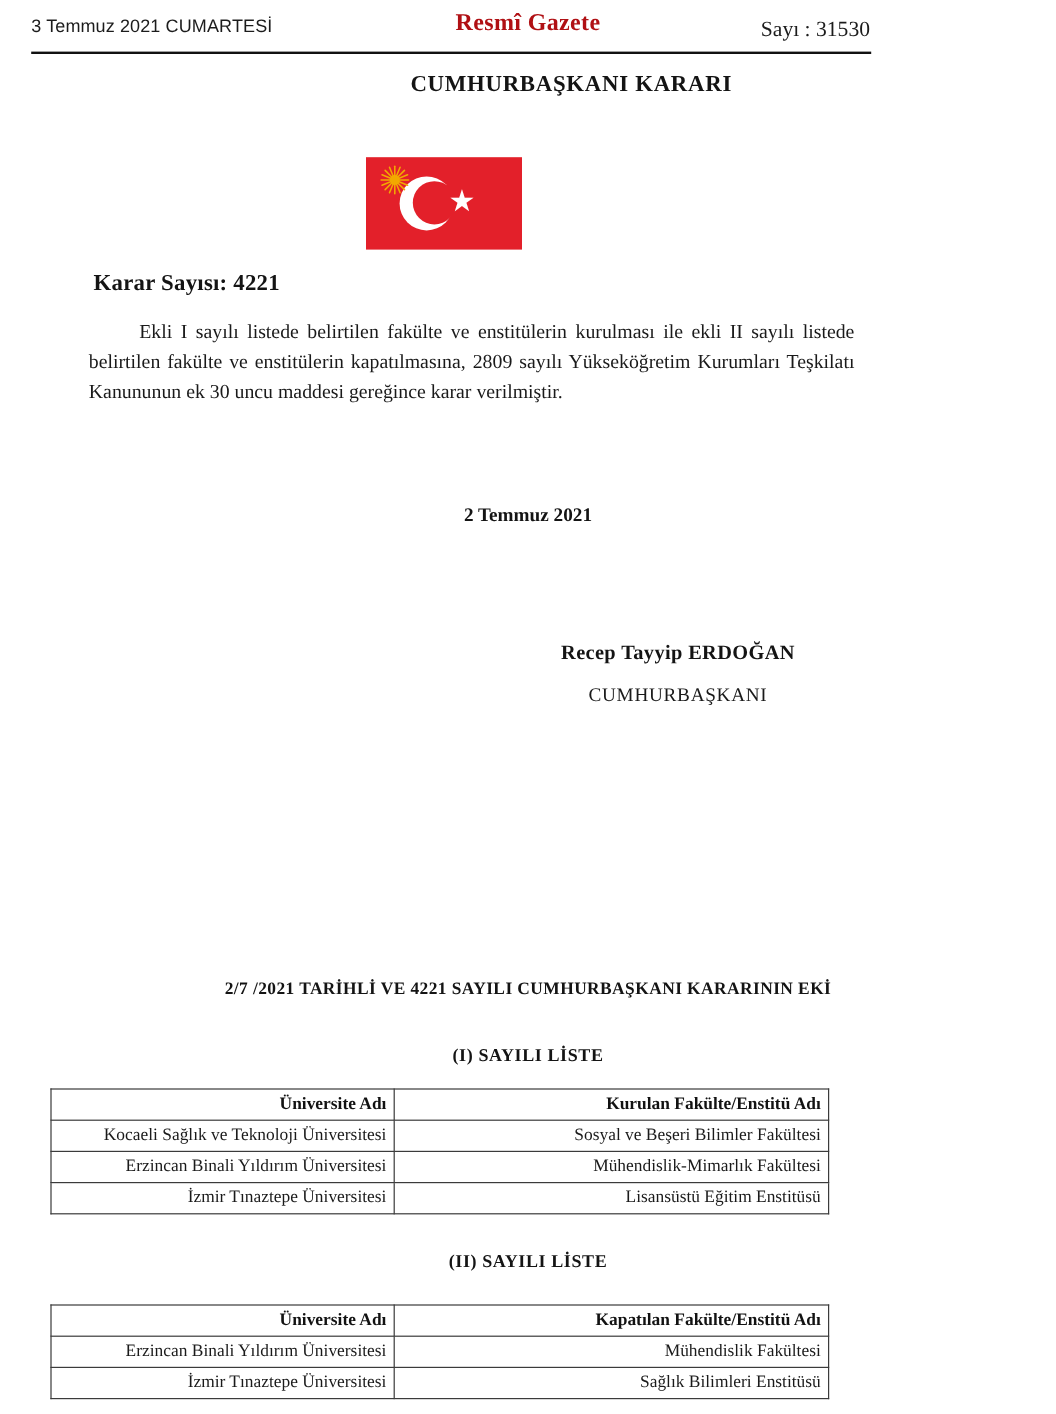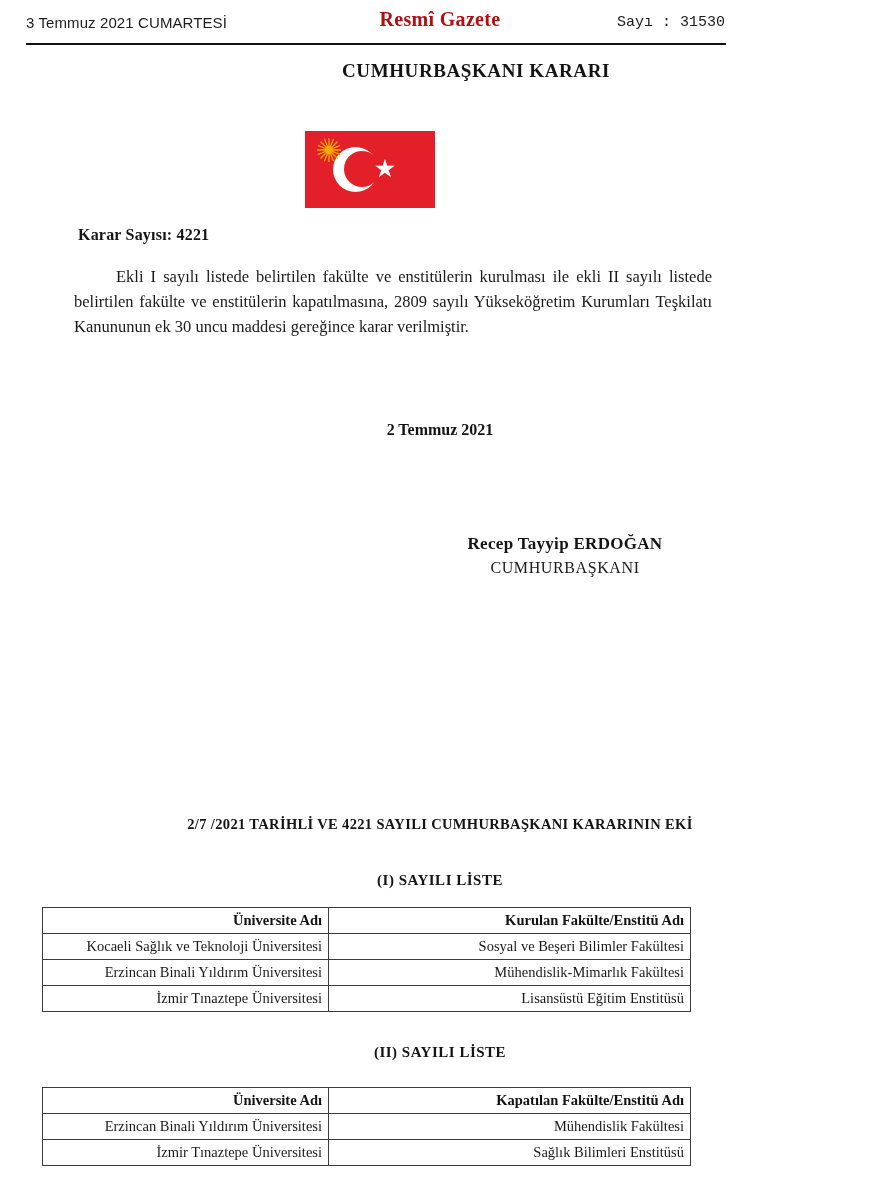--- a/index.html
+++ b/index.html
@@ -39,22 +39,22 @@
     text-align: center;
     font-family: "Liberation Serif", "DejaVu Serif", serif;
     font-size: 20px;
     font-weight: 700;
     color: #b01014;
     letter-spacing: 0.3px;
   }
   .hdr-issue {
     position: absolute;
     right: 155px; top: 14px;
-    font-family: Liberation Mono, monospace;
-    font-size: 15px;
+    font-family: Liberation Serif, serif;
+    font-size: 18px;
     color: #1c1c1c;
     white-space: nowrap;
   }
   .hdr-rule {
     position: absolute;
     left: 26px; top: 43px;
     width: 700px;
     height: 2px;
     background: #111111;
   }
@@ -109,21 +109,21 @@
   .flag-sun {
     position: absolute;
     left: 11px; top: 6px;
     width: 26px; height: 26px;
   }
 
   
   .karar-no {
     position: absolute;
     left: 78px; top: 226px;
-    font-size: 16px;
+    font-size: 19px;
     font-weight: 700;
     letter-spacing: 0.2px;
     color: #141414;
   }
   .body-para {
     position: absolute;
     left: 74px; top: 264px;
     width: 638px;
     font-size: 16.5px;
     line-height: 25px;
@@ -148,21 +148,21 @@
     width: 350px;
     text-align: center;
   }
   .sig-name {
     font-size: 17px;
     font-weight: 700;
     letter-spacing: 0.3px;
     color: #141414;
   }
   .sig-role {
-    margin-top: 5px;
+    margin-top: 17px;
     font-size: 16px;
     letter-spacing: 0.6px;
     color: #1a1a1a;
   }
 
   
   .annex-heading {
     position: absolute;
     left: 0; top: 816px;
     width: 880px;

